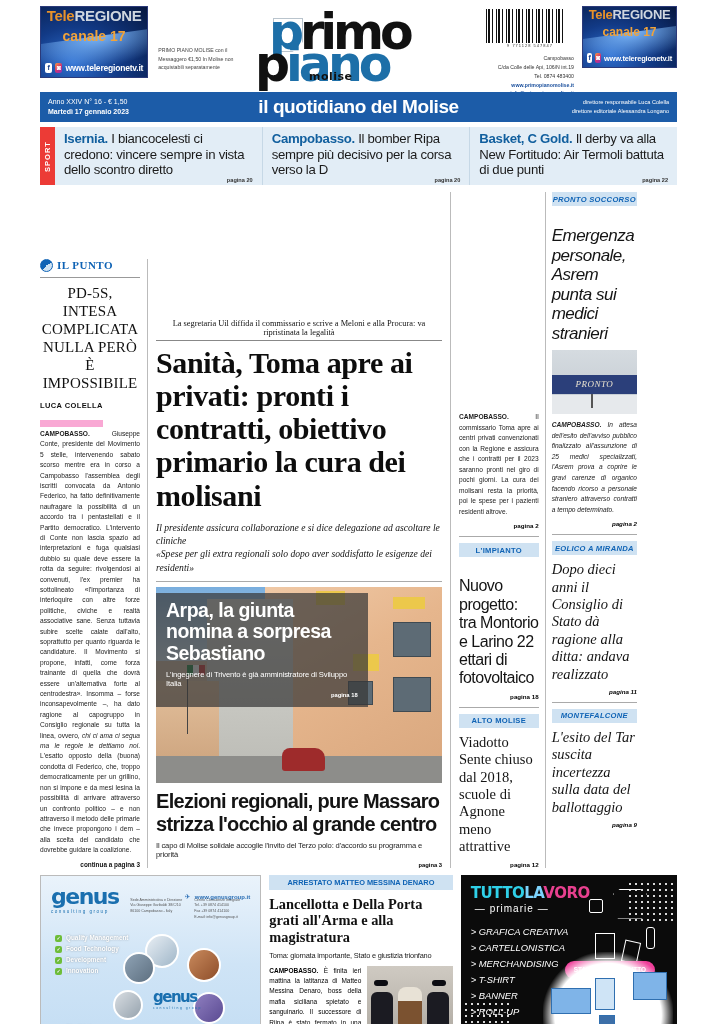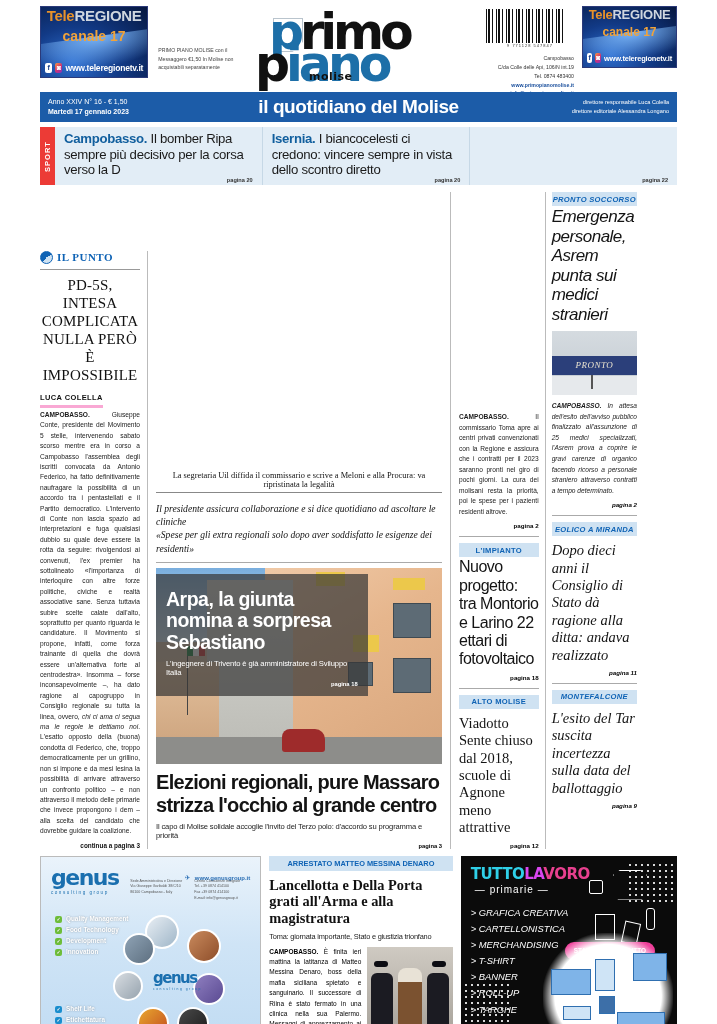--- a/index.html
+++ b/index.html
@@ -85,21 +85,21 @@
   
   .punto { display:flex; align-items:center; gap:4px; padding-bottom:3px; }
   .punto .dot { width:13px; height:13px; border-radius:50%;
       background: conic-gradient(from 220deg, #0f63b5 0 55%, #cfe2f2 55% 100%); border:1px solid #0f63b5; }
   .punto .lbl { color:#0f63b5; font-weight:bold; font-size:11px; letter-spacing:.5px;
       font-family:"Liberation Serif", serif; }
   .hr-thin { border-top:1px solid #999; margin:2px 0 6px 0; }
   .punto-title { font-family:"Liberation Serif", serif; font-size:15px; line-height:1.2; text-align:center;
       letter-spacing:.2px; color:#111; }
   .byline { font-size:7.5px; font-weight:bold; letter-spacing:.4px; color:#111; margin:9px 0 2px 0;
-      border-bottom:3px solid #f9a8d4; display:inline-block; padding-bottom:3px; }
+      border-bottom:7px solid #f9a8d4; display:inline-block; padding-bottom:10px; }
   .body-txt { font-size:6.6px; line-height:1.58; text-align:justify; color:#1b1b1b; }
   .body-txt b { font-weight:bold; }
   .body-txt i { font-style:italic; }
   .cont { font-size:6.4px; font-weight:bold; text-align:right; margin-top:5px; color:#111; }
 
   
   .kicker { font-family:"Liberation Serif", serif; font-size:8.4px; text-align:center; color:#111; padding-bottom:3px; }
   .hr-c { border-top:1px solid #888; margin-bottom:5px; }
   .headline { font-family:"Liberation Serif", serif; font-size:30px; line-height:1.11; color:#0d0d0d;
       letter-spacing:-0.4px; }
@@ -123,32 +123,32 @@
   .ph-yellow3 { right:6%; top:5%; width:11%; height:6%; }
   .ph-win { position:absolute; background:#5d6b75; border:1px solid #3f4a52; }
   .ph-road { position:absolute; left:0; right:0; bottom:0; height:14%; background:#8d8d8a; }
   .ph-car { position:absolute; left:44%; bottom:6%; width:15%; height:12%; background:#9e2b2b;
       border-radius:8px 10px 3px 3px; }
   .ph-flag { position:absolute; left:11%; top:40%; width:6%; height:5%;
       background:linear-gradient(90deg,#17823c 33%,#fff 33% 66%,#cf2b2b 66%); }
   .ph-pole { position:absolute; left:11%; top:43%; width:1px; height:32%; background:#444; }
   .cap1 { position:absolute; left:0; top:6px; width:74%; background:rgba(55,55,55,.72); color:#fff;
       padding:7px 10px 9px 10px; }
-  .cap1 h2 { font-size:19.5px; line-height:1.1; font-weight:bold; letter-spacing:-0.5px;margin-top:8px; }
+  .cap1 h2 { font-size:19.5px; line-height:1.1; font-weight:bold; letter-spacing:-0.5px; }
   .cap1 .c1sub { font-size:7.6px; margin-top:6px; letter-spacing:-0.1px; }
   .cap1 .c1pg { font-size:5.8px; font-weight:bold; text-align:right; margin-top:4px; }
 
   .headline2 { font-size:20px; line-height:1.14; color:#141414; letter-spacing:-0.7px; margin-top:7px; }
   .sub2 { font-size:7.6px; color:#222; margin-top:5px; letter-spacing:-0.15px; }
   .pg2 { font-size:5.8px; font-weight:bold; text-align:right; margin-top:3px; }
 
   
   .tag { background:#cfe2f2; color:#0f63b5; font-size:7.6px; font-weight:bold; text-align:center;
       padding:2.5px 0; letter-spacing:.3px; }
-  .r-head-sans { font-size:16px; line-height:1.15; color:#141414; margin-top:1px; letter-spacing:-0.5px; }
+  .r-head-sans { font-size:16px; line-height:1.15; color:#141414; margin-top:20px; letter-spacing:-0.5px; }
   .r-head-serif { font-family:"Liberation Serif", serif; font-size:14.5px; line-height:1.2; color:#141414; margin-top:6px; }
   .photoPS { width:100%; height:64px; margin-top:7px; background:linear-gradient(180deg,#d5dbe0,#c2c9d0); position:relative; overflow:hidden; }
   .photoPS .band { position:absolute; left:0; right:0; top:38%; height:30%; background:#2b3f7a;
       color:#e9e2cf; font-family:"Liberation Serif", serif; font-size:9px; text-align:center;
       line-height:19px; letter-spacing:.5px; }
   .photoPS .floor { position:absolute; left:0; right:0; bottom:0; height:30%; background:#e6e9ec; }
   .photoPS .pole { position:absolute; left:46%; bottom:10%; width:2px; height:22%; background:#555; }
   .r-body { font-size:6.6px; line-height:1.6; text-align:justify; color:#1b1b1b; margin-top:6px; }
   .r-pg { font-size:6.2px; font-weight:bold; text-align:right; margin-top:5px; }
   .hr-r { border-top:1px solid #aaa; margin:7px 0 6px 0; }
@@ -180,21 +180,21 @@
   .ap-wall { position:absolute; inset:0 0 28% 0; background:linear-gradient(180deg,#cfcac2,#a9a49c); }
   .ap-p1, .ap-p3 { position:absolute; bottom:6%; width:26%; height:72%; background:#1b1b22; border-radius:6px 6px 0 0; }
   .ap-p1 { left:4%; } .ap-p3 { right:4%; }
   .ap-p2 { position:absolute; left:36%; bottom:6%; width:28%; height:76%;
       background:linear-gradient(180deg,#e8e2d6 0 16%, #7b5230 16% 70%, #c8bca6 70% 100%); border-radius:8px 8px 0 0; }
   .ap-cap1, .ap-cap3 { position:absolute; width:14px; height:6px; background:#0c0c12; border-radius:3px; top:12%; }
   .ap-cap1 { left:8%; } .ap-cap3 { right:8%; }
 
   .ad-mondo { width:217px; background:#0b0b0b; color:#fff; position:relative; overflow:hidden; padding:9px 10px; }
   .m-logo { font-family:"DejaVu Sans", sans-serif; font-weight:bold; font-size:15px; letter-spacing:-0.5px; }
-  .m-logo .c1{color:#2fd0e8;} .m-logo .c2{color:#d946ef;text-align:center;} .m-logo .c3{color:#e8408f;}
+  .m-logo .c1{color:#2fd0e8;} .m-logo .c2{color:#7dd3fc;text-align:center;} .m-logo .c3{color:#e8408f;}
   .m-print { font-size:10px; color:#fff; margin-top:1px; letter-spacing:1px; }
   .m-print:before, .m-print:after { content:"—"; margin:0 4px; color:#fff; }
   .m-list { margin-top:10px; font-size:9.4px; line-height:1.72; letter-spacing:0px; font-style:italic; }
   .m-badge { position:absolute; right:22px; top:86px; background:#ef3f9a; color:#fff; font-size:6.4px;
       font-weight:bold; text-align:center; padding:5px 9px; border-radius:11px; line-height:1.3; }
   .m-scene { position:absolute; right:4px; bottom:40px; width:130px; height:105px;
       background:radial-gradient(ellipse at 50% 60%, #ffffff 0 58%, rgba(255,255,255,0) 72%); }
   .m-box { position:absolute; background:#7fb4e8; border:1px solid #2f6fb0; }
   .m-dots { position:absolute; width:46px; height:40px;
       background-image:radial-gradient(#d8d8d8 0.8px, transparent 0.9px); background-size:6px 6px; }
@@ -276,28 +276,29 @@
       <div>direttore editoriale Alessandra Longano</div>
     </div>
   </div>
 
   <div class="sport">
     <div class="sport-tab">
         <span>SPORT</span>
       </div>
 
     <div class="sp-col">
+      <div class="sp-txt"><b>Isernia.</b><span> I biancocelesti ci credono: vincere sempre in vista dello scontro diretto</span></div>
+      <div class="sp-pg">pagina 20</div>
+    </div>
+    <div class="sp-col">
       <div class="sp-txt"><b>Campobasso.</b><span> Il bomber Ripa sempre più decisivo per la corsa verso la D</span></div>
       <div class="sp-pg">pagina 20</div>
     </div>
     <div class="sp-col">
-      <div class="sp-txt"><b>Isernia.</b><span> I biancocelesti ci credono: vincere sempre in vista dello scontro diretto</span></div>
-      <div class="sp-pg">pagina 20</div>
-    </div>
-    <div class="sp-col">
+      <div class="sp-txt"><b>Basket, C Gold.</b><span> Il derby va alla New Fortitudo: Air Termoli battuta di due punti</span></div>
       <div class="sp-pg">pagina 22</div>
     </div>
   </div>
 
   <div class="main">
 
     <div class="colL">
       <div class="punto">
         <span class="dot"></span>
         <span class="lbl">IL PUNTO</span>
@@ -310,22 +311,23 @@
         <span>L'intervento di Conte non lascia spazio ad interpretazioni e fuga qualsiasi dubbio su quale deve essere la rotta da seguire: rivolgendosi ai convenuti, l'ex premier ha sottolineato «l'importanza di interloquire con altre forze politiche, civiche e realtà associative sane. Senza tuttavia subire scelte calate dall'alto, soprattutto per quanto riguarda le candidature. Il Movimento si propone, infatti, come forza trainante di quella che dovrà essere un'alternativa forte al centrodestra».</span>
         <span>Insomma – forse inconsapevolmente –, ha dato ragione al capogruppo in Consiglio regionale su tutta la linea, ovvero, </span><i>chi ci ama ci segua ma le regole le dettiamo noi</i><span>.</span>
         <span>L'esatto opposto della (buona) condotta di Federico, che, troppo democraticamente per un grillino, non si impone e da mesi lesina la possibilità di arrivare attraverso un confronto politico – e non attraverso il metodo delle primarie che invece propongono i dem – alla scelta del candidato che dovrebbe guidare la coalizione.</span>
       </div>
       <div class="cont">continua a pagina 3</div>
     </div>
 
     <div class="colC">
       <div class="kicker">La segretaria Uil diffida il commissario e scrive a Meloni e alla Procura: va ripristinata la legalità</div>
       <div class="hr-c"></div>
+      <h1 class="headline">Sanità, Toma apre ai privati: pronti i contratti, obiettivo primario la cura dei molisani</h1>
       <div class="subhead">
-        <div>Il presidente assicura collaborazione e si dice quotidiano ad ascoltare le cliniche</div>
+        <div>Il presidente assicura collaborazione e si dice delegazione ad ascoltare le cliniche</div>
         <div>«Spese per gli extra regionali solo dopo aver soddisfatto le esigenze dei residenti»</div>
       </div>
       <div class="hr-c2"></div>
 
       <div class="photo1">
         <div class="ph-sky"></div>
         <div class="ph-build"></div>
         <div class="ph-build2"></div>
         <div class="ph-build3"></div>
         <div class="ph-yellow1"></div>

